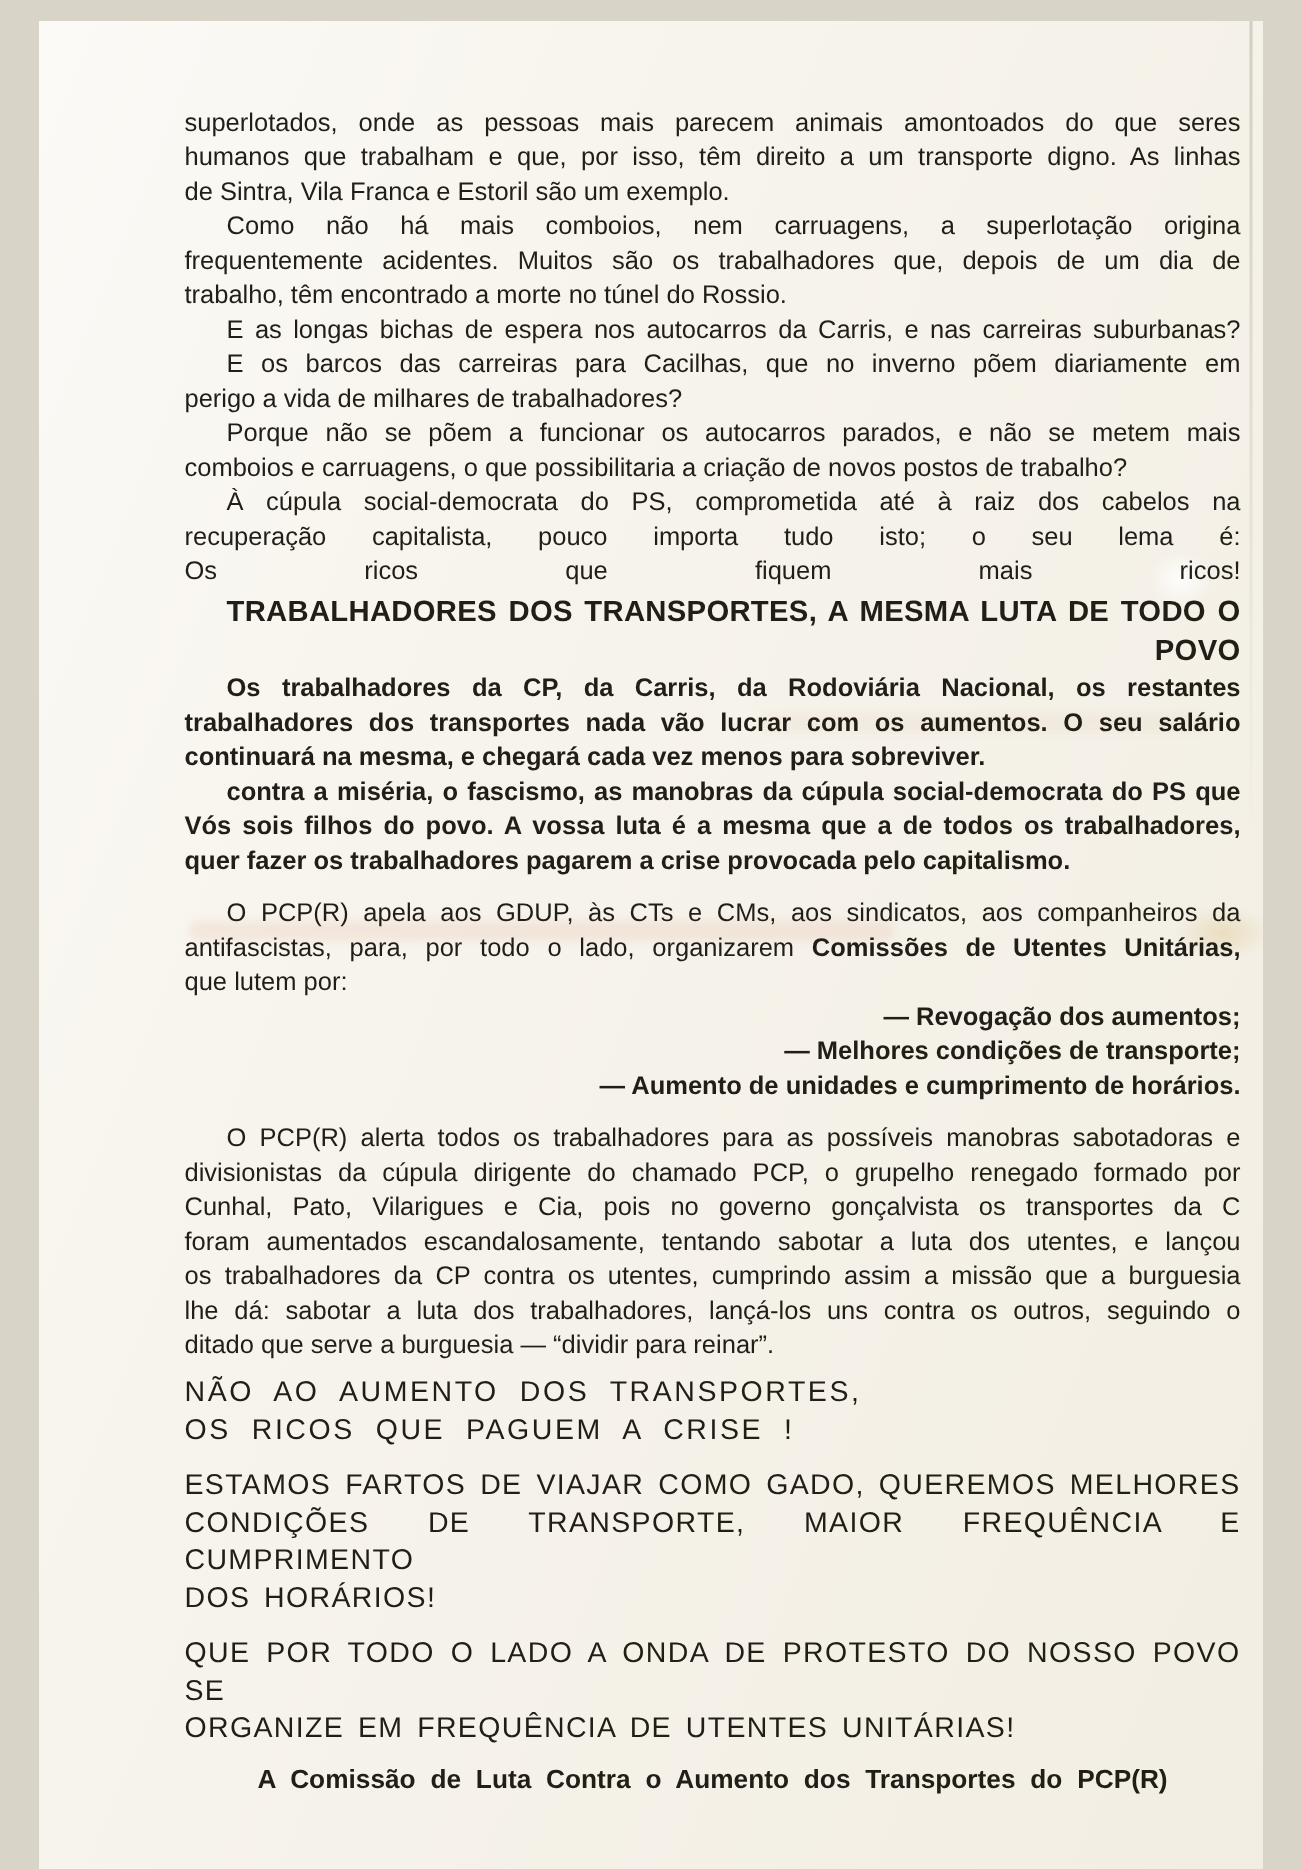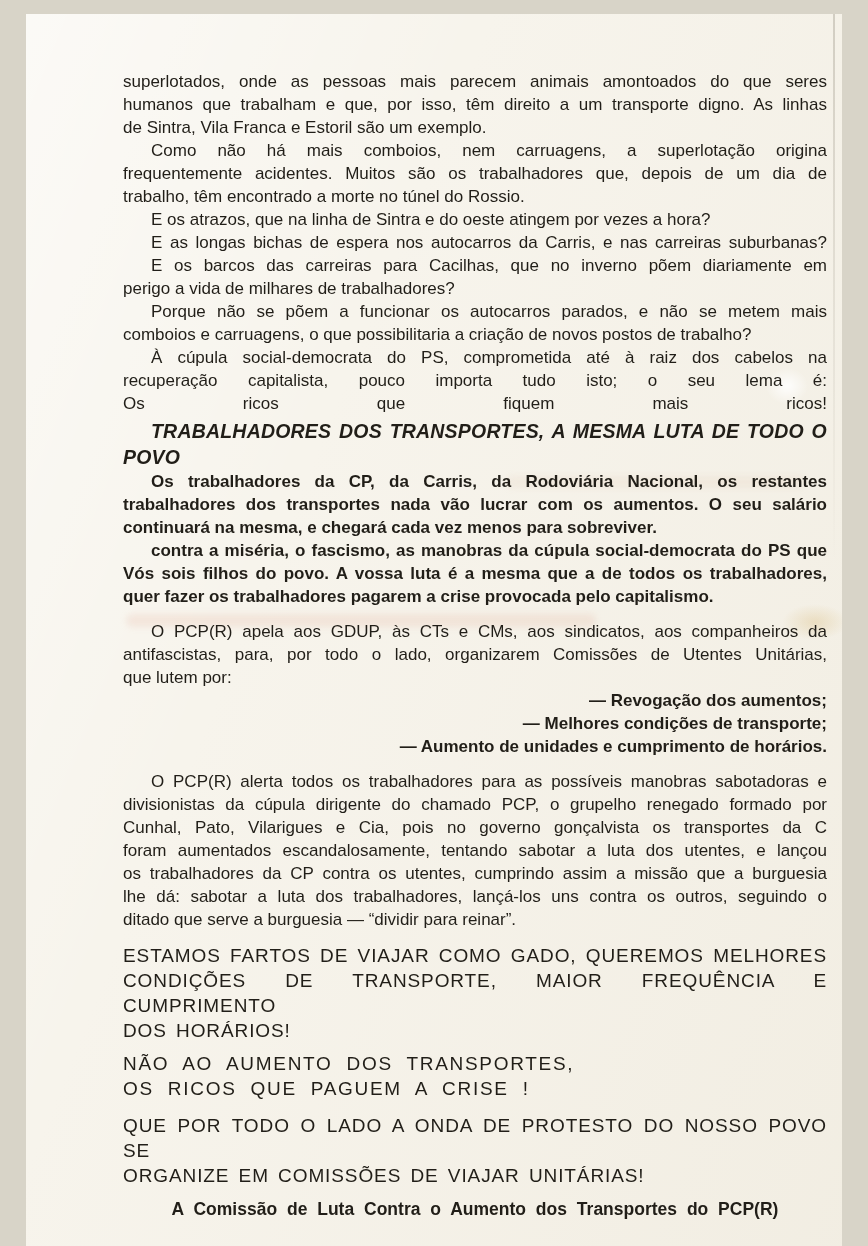--- a/index.html
+++ b/index.html
@@ -12,23 +12,23 @@
     color:var(--ink,#211e18);
     font-family:"Liberation Sans","DejaVu Sans",sans-serif;
     overflow:hidden;
   }
   .column{position:absolute;left:97px;top:56px;width:704px;}
   .block{margin:0;}
   .line{font-size:17px;line-height:23px;white-space:normal;}
   .fill{text-align:justify;text-align-last:justify;}
   .indent .line:first-child{text-indent:28px;}
   .body-bold .line{font-weight:bold;}
-  .b{font-weight:normal;}
-  .heading{margin-top:3px;font-style:italic;}
-  .heading .line{font-size:19.5px;line-height:26px;font-weight:bold;letter-spacing:0.2px;}
+  .b{font-weight:bold;}
+  .heading{margin-top:3px;}
+  .heading .line{font-size:19.5px;line-height:26px;font-weight:bold;letter-spacing:0.2px;text-align:right;}
   .bullet .line{font-weight:bold;padding-left:28px;text-align:right;}
   .caps .line{font-size:19px;line-height:25px;letter-spacing:0.9px;word-spacing:3px;}
   .caps.loose .line{letter-spacing:1.7px;word-spacing:7px;}
   .signature .line{font-weight:bold;text-align:center;word-spacing:5px;font-size:17.5px;}
   .gap-a{margin-top:12px;}
   .gap-b{margin-top:8px;}
   .gap-c{margin-top:12px;}
   .gap-d{margin-top:10px;}
   
   .ghost-line{
@@ -66,23 +66,20 @@
         <div class="line fill"><span>superlotados, onde as pessoas mais parecem animais amontoados do que seres</span></div>
         <div class="line fill"><span>humanos que trabalham e que, por isso, têm direito a um transporte digno. As linhas</span></div>
         <div class="line"><span>de Sintra, Vila Franca e Estoril são um exemplo.</span></div>
       </div>
       <div class="block body indent">
         <div class="line fill"><span>Como não há mais comboios, nem carruagens, a superlotação origina</span></div>
         <div class="line fill"><span>frequentemente acidentes. Muitos são os trabalhadores que, depois de um dia de</span></div>
         <div class="line"><span>trabalho, têm encontrado a morte no túnel do Rossio.</span></div>
       </div>
       <div class="block body indent">
-        <div class="line"><span>E os atrazos, que na linha de Sintra e do oeste atingem por vezes a hora?</span></div>
-      </div>
-      <div class="block body indent">
         <div class="line fill"><span>E as longas bichas de espera nos autocarros da Carris, e nas carreiras suburbanas?</span></div>
       </div>
       <div class="block body indent">
         <div class="line fill"><span>E os barcos das carreiras para Cacilhas, que no inverno põem diariamente em</span></div>
         <div class="line"><span>perigo a vida de milhares de trabalhadores?</span></div>
       </div>
       <div class="block body indent">
         <div class="line fill"><span>Porque não se põem a funcionar os autocarros parados, e não se metem mais</span></div>
         <div class="line"><span>comboios e carruagens, o que possibilitaria a criação de novos postos de trabalho?</span></div>
       </div>
@@ -117,30 +114,30 @@
       </div>
       <div class="block body gap-a indent">
         <div class="line fill"><span>O PCP(R) alerta todos os trabalhadores para as possíveis manobras sabotadoras e</span></div>
         <div class="line fill"><span>divisionistas da cúpula dirigente do chamado PCP, o grupelho renegado formado por</span></div>
         <div class="line fill"><span>Cunhal, Pato, Vilarigues e Cia, pois no governo gonçalvista os transportes da C</span></div>
         <div class="line fill"><span>foram aumentados escandalosamente, tentando sabotar a luta dos utentes, e lançou</span></div>
         <div class="line fill"><span>os trabalhadores da CP contra os utentes, cumprindo assim a missão que a burguesia</span></div>
         <div class="line fill"><span>lhe dá: sabotar a luta dos trabalhadores, lançá-los uns contra os outros, seguindo o</span></div>
         <div class="line"><span>ditado que serve a burguesia — “dividir para reinar”.</span></div>
       </div>
+      <div class="block caps loose gap-b">
+        <div class="line"><span>NÃO AO AUMENTO DOS TRANSPORTES,</span></div>
+        <div class="line"><span>OS RICOS QUE PAGUEM A CRISE !</span></div>
+      </div>
       <div class="block caps gap-c">
         <div class="line fill"><span>ESTAMOS FARTOS DE VIAJAR COMO GADO, QUEREMOS MELHORES</span></div>
         <div class="line fill"><span>CONDIÇÕES DE TRANSPORTE, MAIOR FREQUÊNCIA E CUMPRIMENTO</span></div>
         <div class="line"><span>DOS HORÁRIOS!</span></div>
       </div>
-      <div class="block caps loose gap-b">
-        <div class="line"><span>NÃO AO AUMENTO DOS TRANSPORTES,</span></div>
-        <div class="line"><span>OS RICOS QUE PAGUEM A CRISE !</span></div>
-      </div>
       <div class="block caps gap-c">
         <div class="line fill"><span>QUE POR TODO O LADO A ONDA DE PROTESTO DO NOSSO POVO SE</span></div>
-        <div class="line"><span>ORGANIZE EM COMISSÕES DE VIAJAR UNITÁRIAS!</span></div>
+        <div class="line"><span>ORGANIZE EM FREQUÊNCIA DE UTENTES UNITÁRIAS!</span></div>
       </div>
       <div class="block signature gap-d">
         <div class="line"><span>A Comissão de Luta Contra o Aumento dos Transportes do PCP(R)</span></div>
       </div>
     </div>
 </div>
 
 </body></html>

